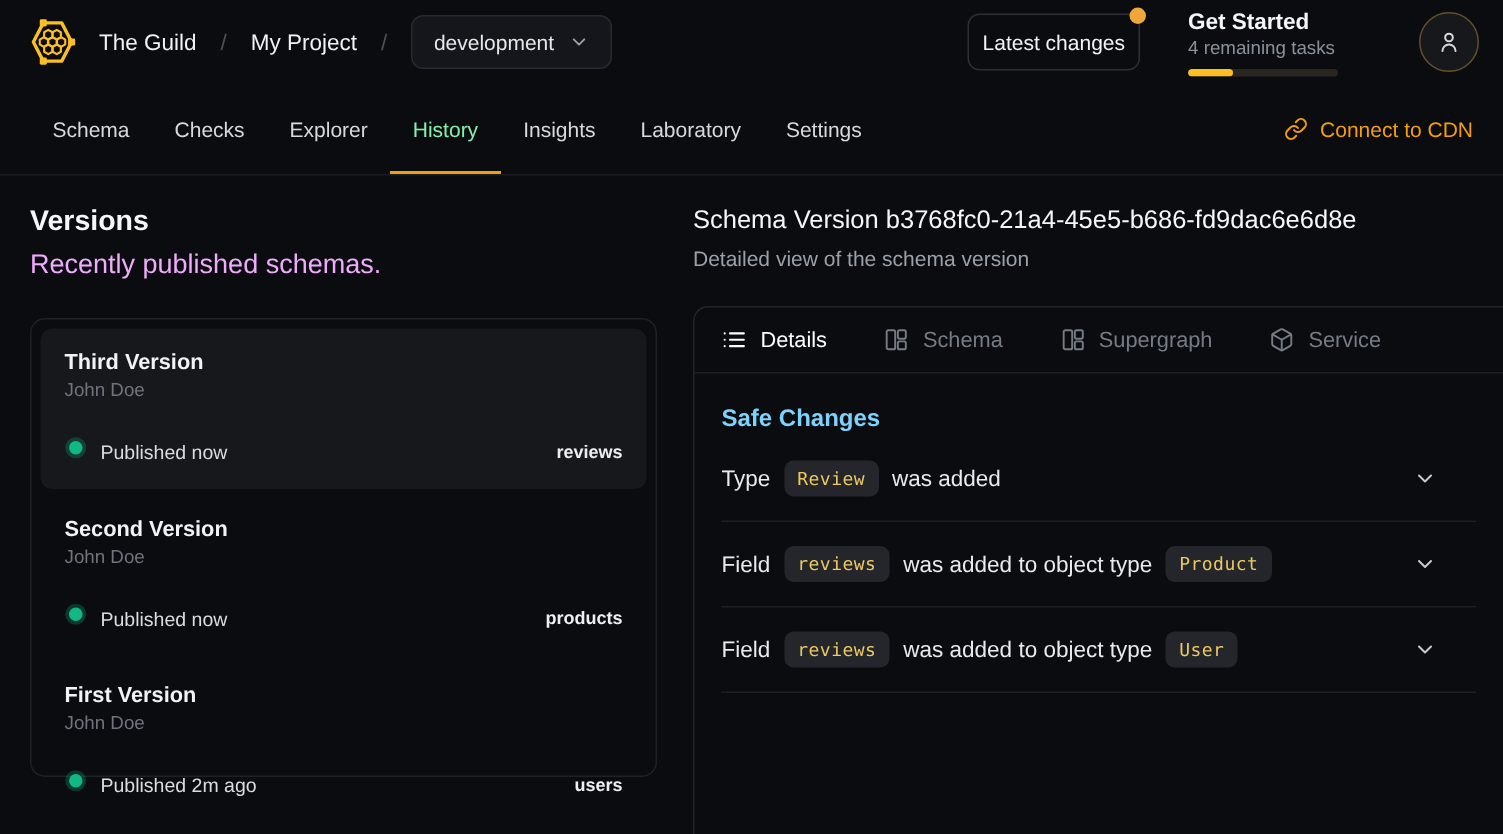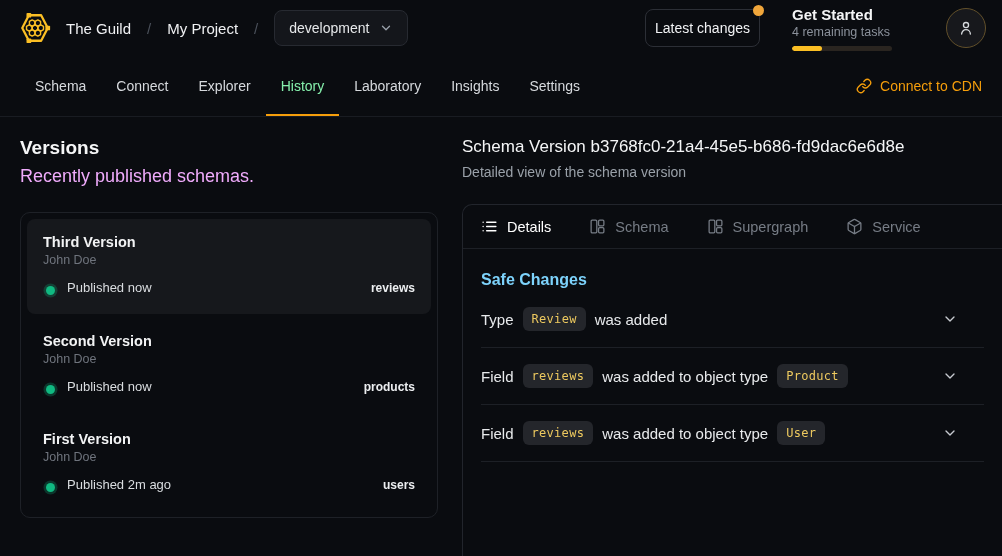--- a/index.html
+++ b/index.html
@@ -79,21 +79,21 @@
   .versions-box {
     margin-top:25px; border:1px solid #1e2127; border-radius:10px;
     padding:6px; height:306px; display:flex; flex-direction:column; gap:4px;
   }
   .version-item {
     border-radius:8px; padding:15px 16px 17px 16px; cursor:pointer; flex:1;
   }
   .version-item.selected { background:#16181c; }
   .v-title { font-size:14.5px; font-weight:600; color:#f2f3f4; }
   .v-author { font-size:12.5px; color:#6f747d; margin-top:3px; }
-  .v-meta { display:flex; align-items:flex-end; margin-top:13px; }
+  .v-meta { display:flex; align-items:flex-start; margin-top:27px; }
   .v-dot {
     width:9px; height:9px; border-radius:50%; background:#10b981;
     box-shadow:0 0 0 2.5px rgba(16,185,129,0.25); margin:0 12px 0 3px; flex:none;
   }
   .v-pub { font-size:13px; color:#dadde0; }
   .v-service { margin-left:auto; font-size:12px; font-weight:700; color:#eceef0; }
 
   .right-col { flex:1; display:flex; flex-direction:column; padding-top:20px; min-width:0; }
   .right-head { padding-right:20px; }
   .detail-title { font-size:17px; font-weight:400; color:#f5f6f7; }
@@ -187,33 +187,33 @@
     </span>
   </button>
 </header>
 
 <nav class="mainnav">
   <div class="nav-tabs">
     <div class="nav-tab">
         <span>Schema</span>
       </div>
     <div class="nav-tab">
-        <span>Connect</span>
+        <span>Checks</span>
       </div>
     <div class="nav-tab">
         <span>Explorer</span>
       </div>
     <div class="nav-tab active">
         <span>History</span>
       </div>
     <div class="nav-tab">
+        <span>Insights</span>
+      </div>
+    <div class="nav-tab">
         <span>Laboratory</span>
-      </div>
-    <div class="nav-tab">
-        <span>Insights</span>
       </div>
     <div class="nav-tab">
         <span>Settings</span>
       </div>
   </div>
   <div class="nav-right">
     <a class="cdn-link">
       <span>
         <svg width="16" height="16" viewBox="0 0 24 24" fill="none" stroke="currentColor" stroke-width="2" stroke-linecap="round" stroke-linejoin="round">
           <path d="M10 13a5 5 0 0 0 7.54.54l3-3a5 5 0 0 0-7.07-7.07l-1.72 1.71"></path>

